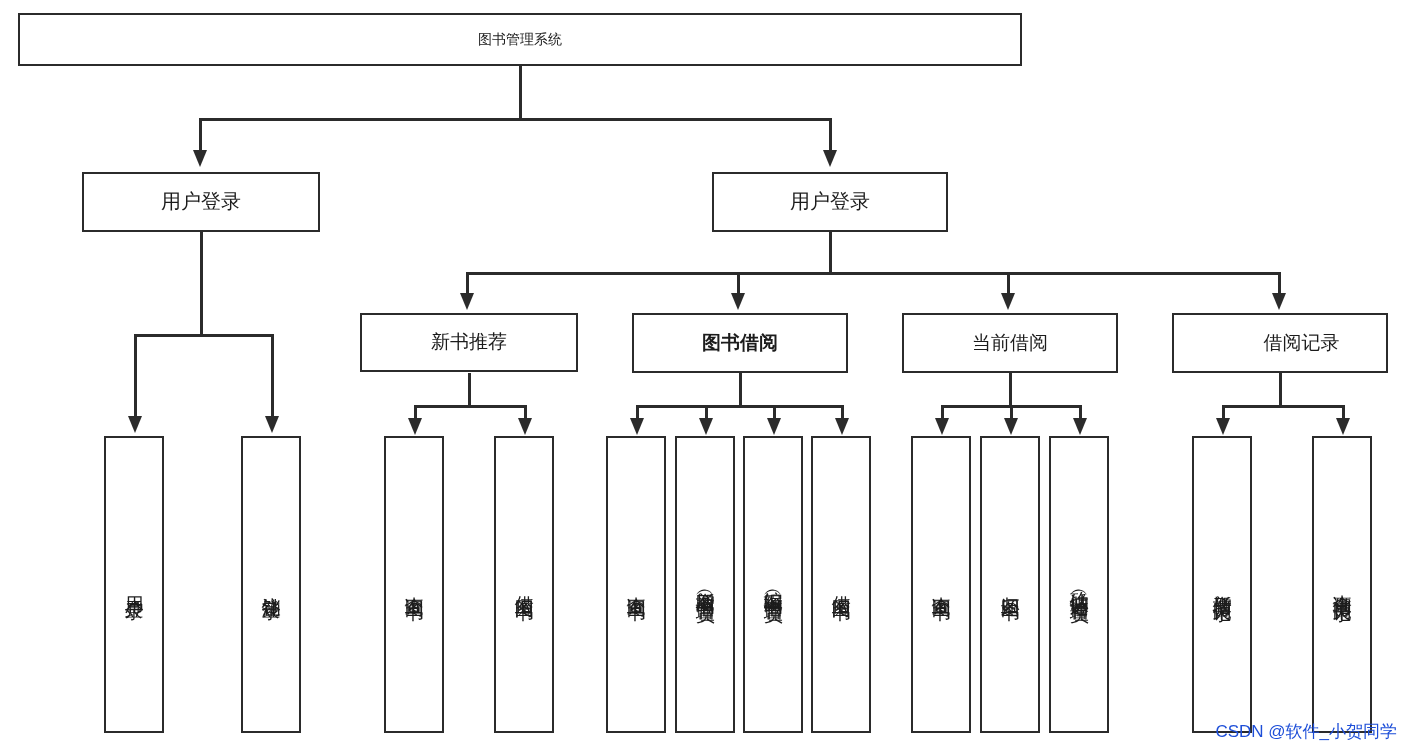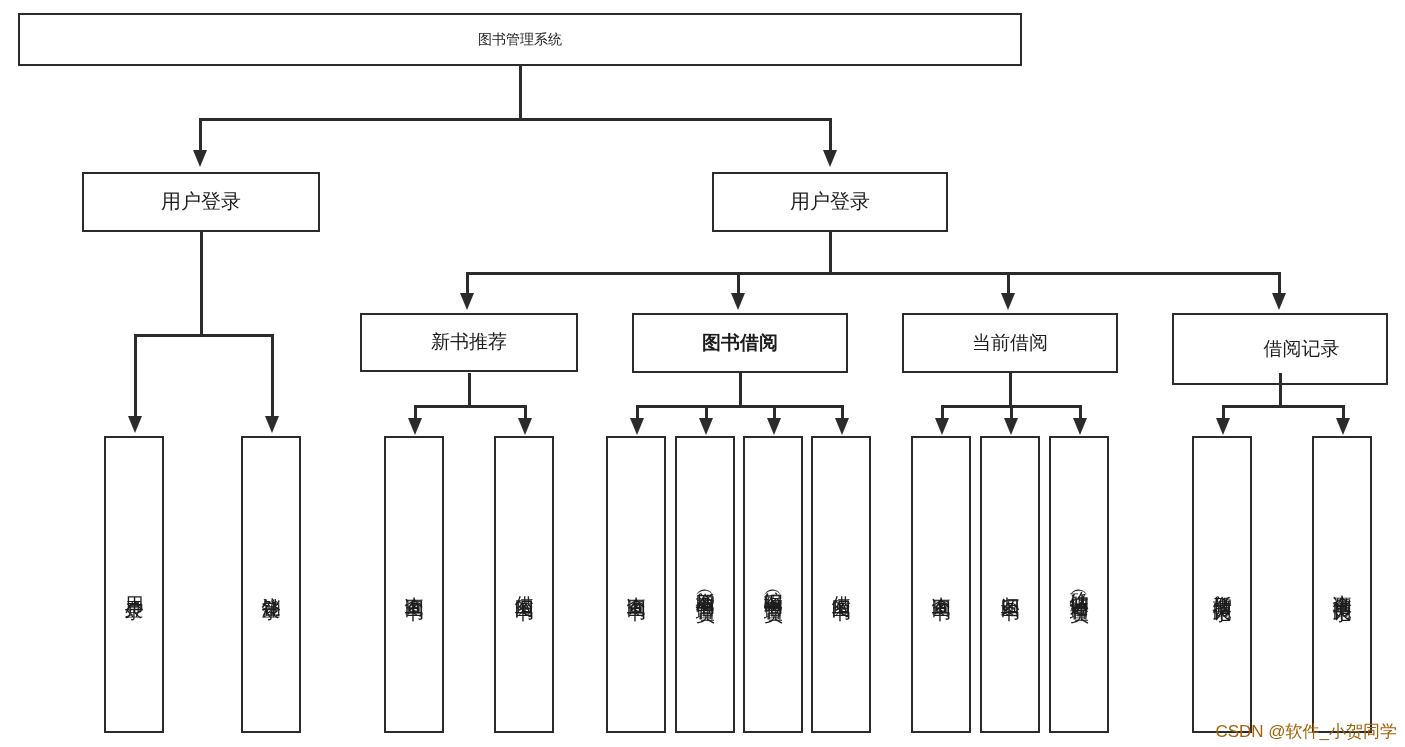--- a/index.html
+++ b/index.html
@@ -67,21 +67,21 @@
     border-left: 7px solid transparent;
     border-right: 7px solid transparent;
     border-top: 17px solid #2b2b2b;
   }
   
   #watermark {
     position: absolute;
     right: 8px;
     bottom: 4px;
     font-size: 17px;
-    color: #a16207;
+    color: #1d4ed8;
     white-space: nowrap;
     pointer-events: none;
     font-family: "Liberation Sans", "DejaVu Sans", sans-serif;
   }
 </style>
 </head>
 <body>
 
 <div id="canvas">
 
@@ -131,21 +131,21 @@
 
   <div class="node level3" style="left:360px; top:313px; width:218px; height:59px;">
     <span class="label">新书推荐</span>
   </div>
   <div class="node level3" style="left:632px; top:313px; width:216px; height:60px;font-weight:bold;">
     <span class="label">图书借阅</span>
   </div>
   <div class="node level3" style="left:902px; top:313px; width:216px; height:60px;">
     <span class="label">当前借阅</span>
   </div>
-  <div class="node level3" style="left:1172px; top:313px; width:216px; height:72px;padding-left:43px;">
+  <div class="node level3" style="left:1172px; top:313px; width:216px; height:60px;padding-left:43px;">
     <span class="label">借阅记录</span>
   </div>
 
   <div class="line-v" style="left:468px; top:373px; height:34px;"></div>
   <div class="line-h" style="left:414px; top:405px; width:112px;"></div>
   <div class="line-v" style="left:414px; top:405px; height:16px;"></div>
   <div class="arrow" style="left:408px; top:418px;"></div>
   <div class="line-v" style="left:524px; top:405px; height:16px;"></div>
   <div class="arrow" style="left:518px; top:418px;"></div>
 

